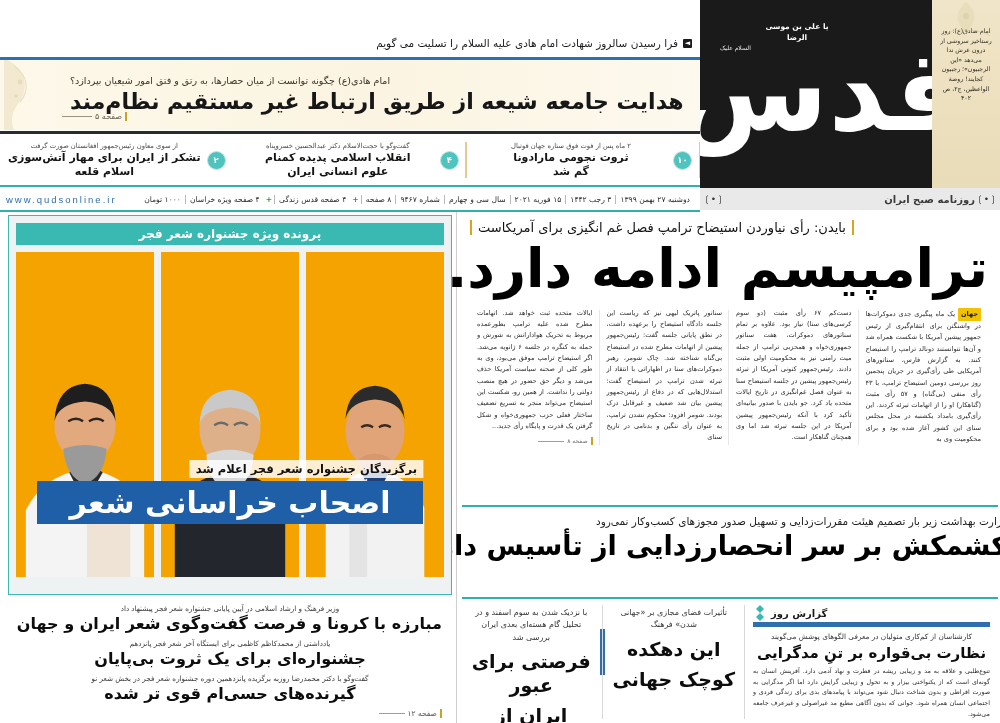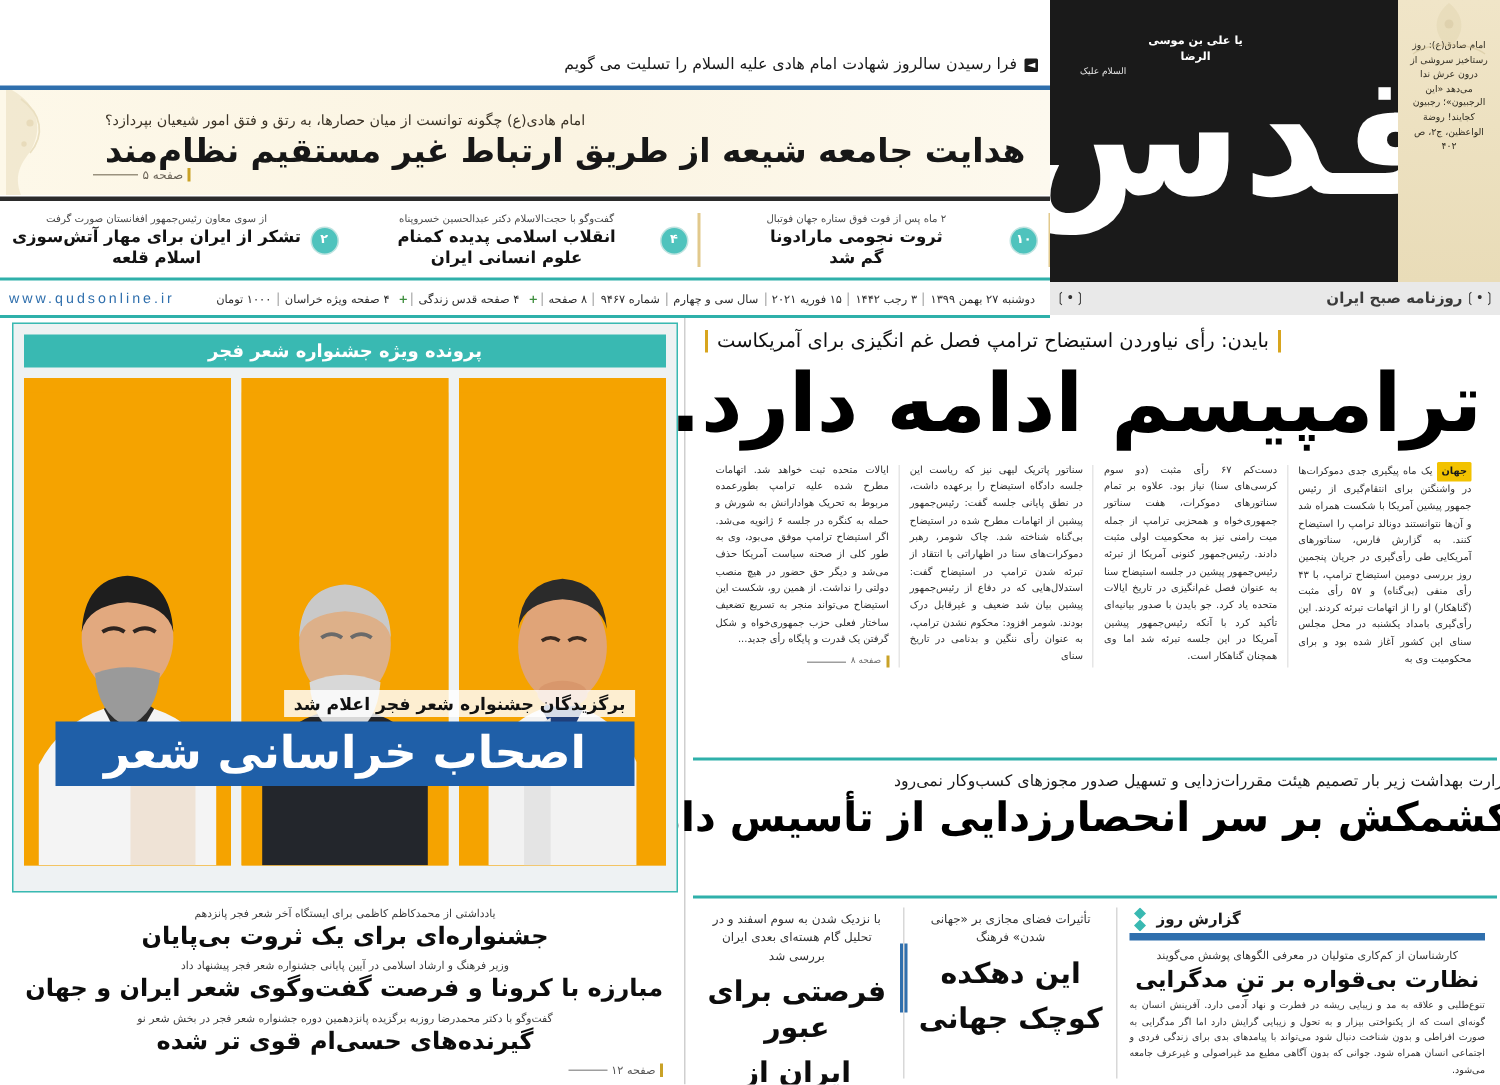--- a/index.html
+++ b/index.html
@@ -495,26 +495,26 @@
     <div class="feat-overlay">
       <div style="text-align:center;">
         <span class="feat-sub">برگزیدگان جشنواره شعر فجر اعلام شد</span>
       </div>
       <div class="feat-title">اصحاب خراسانی شعر</div>
     </div>
   </div>
 
   <div class="botleft">
     <div class="bl-item">
+      <div class="bl-kicker">وزیر فرهنگ و ارشاد اسلامی در آیین پایانی جشنواره شعر فجر پیشنهاد داد</div>
+      <div class="bl-title">مبارزه با کرونا و فرصت گفت‌وگوی شعر ایران و جهان</div>
+    </div>
+    <div class="bl-item">
       <div class="bl-kicker">یادداشتی از محمدکاظم کاظمی برای ایستگاه آخر شعر فجر پانزدهم</div>
       <div class="bl-title">جشنواره‌ای برای یک ثروت بی‌پایان</div>
-    </div>
-    <div class="bl-item">
-      <div class="bl-kicker">وزیر فرهنگ و ارشاد اسلامی در آیین پایانی جشنواره شعر فجر پیشنهاد داد</div>
-      <div class="bl-title">مبارزه با کرونا و فرصت گفت‌وگوی شعر ایران و جهان</div>
     </div>
     <div class="bl-item">
       <div class="bl-kicker">گفت‌وگو با دکتر محمدرضا روزبه برگزیده پانزدهمین دوره جشنواره شعر فجر در بخش شعر نو</div>
       <div class="bl-title">گیرنده‌های حسی‌ام قوی تر شده</div>
     </div>
     <div class="bl-ref">
       <span class="bar"></span>
       <span>صفحه ۱۲</span>
       <span class="dash"></span>
     </div>

